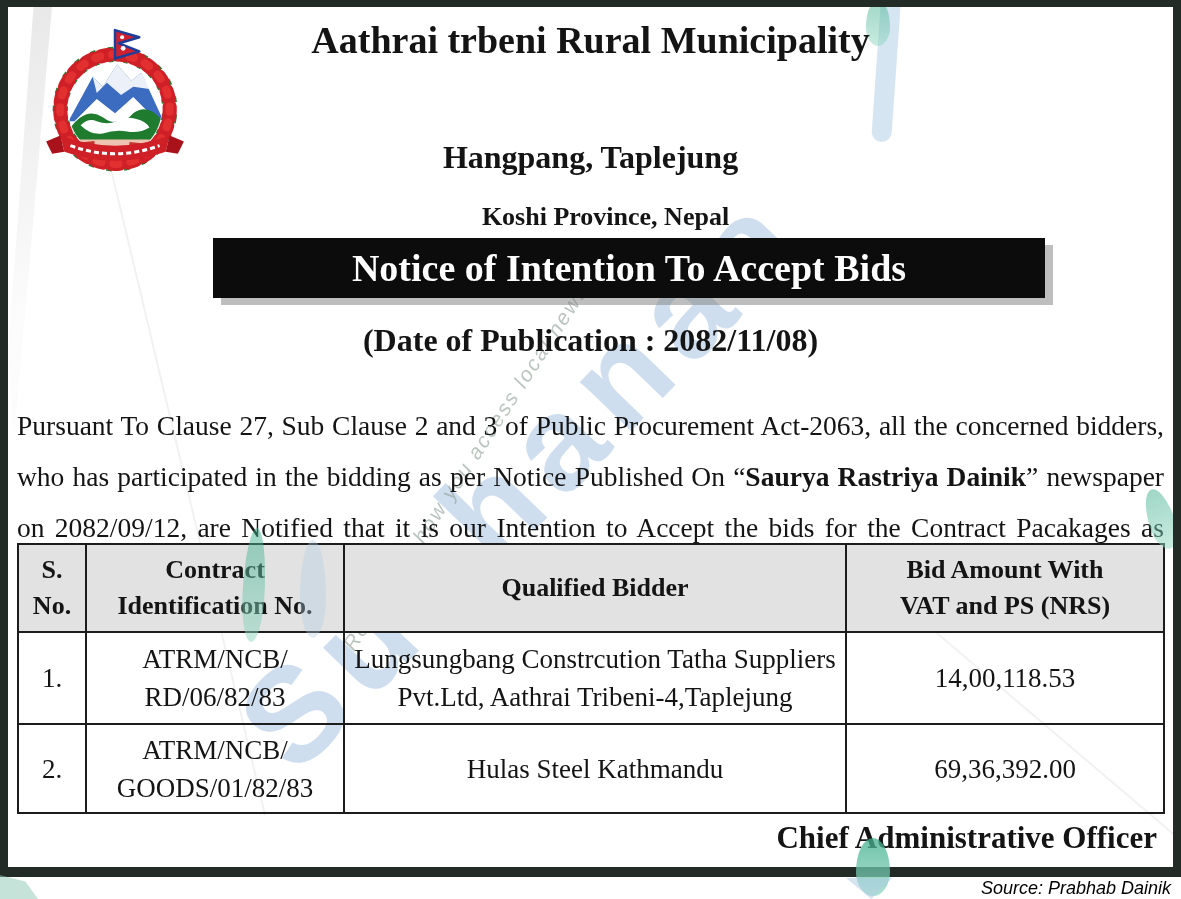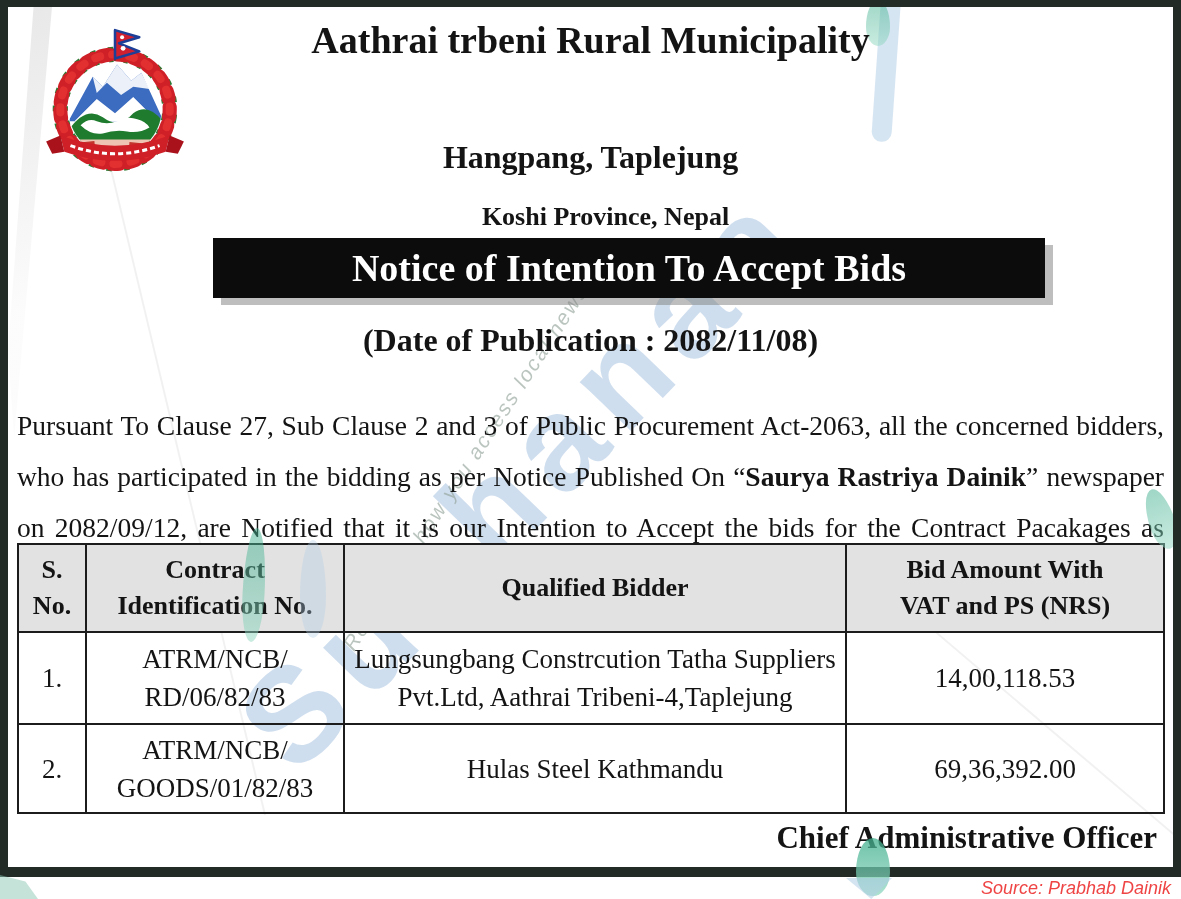--- a/index.html
+++ b/index.html
@@ -66,21 +66,21 @@
   .bids th,.bids td{border:2px solid #1c1c1c;text-align:center;vertical-align:middle;padding:0 4px;}
   .bids th{background:#e2e2e2;font-size:26px;line-height:36px;font-weight:bold;}
   .bids td{line-height:38px;}
   .row-head{height:88px;}
   .row-1{height:92px;}
   .row-2{height:89px;}
   .pre{white-space:pre-line;}
 
   .sig{position:absolute;right:24px;top:820px;font-size:31px;font-weight:bold;z-index:2;}
   .src{position:absolute;right:10px;top:878px;font-size:18px;font-style:italic;
-       font-family:"Liberation Sans",sans-serif;color:#ef4444;z-index:7;}
+       font-family:"Liberation Sans",sans-serif;color:#000000;z-index:7;}
 </style>
 </head>
 <body>
 
 <div class="page">
 
   <svg class="creases" width="1181" height="899">
     <line x1="85" y1="60" x2="265" y2="815" stroke="rgba(0,0,0,0.055)" stroke-width="2"></line>
     <line x1="845" y1="555" x2="1178" y2="838" stroke="rgba(0,0,0,0.055)" stroke-width="2"></line>
   </svg>

